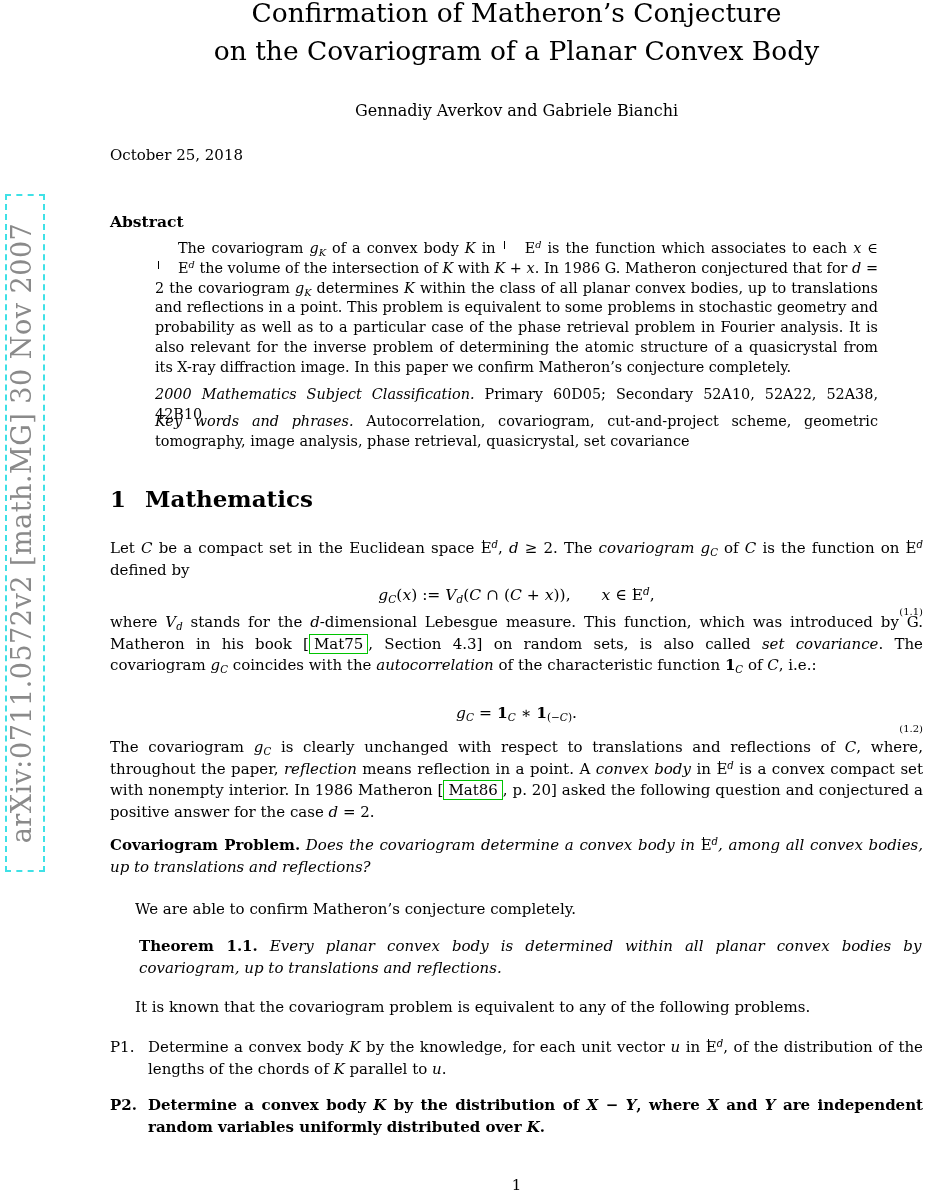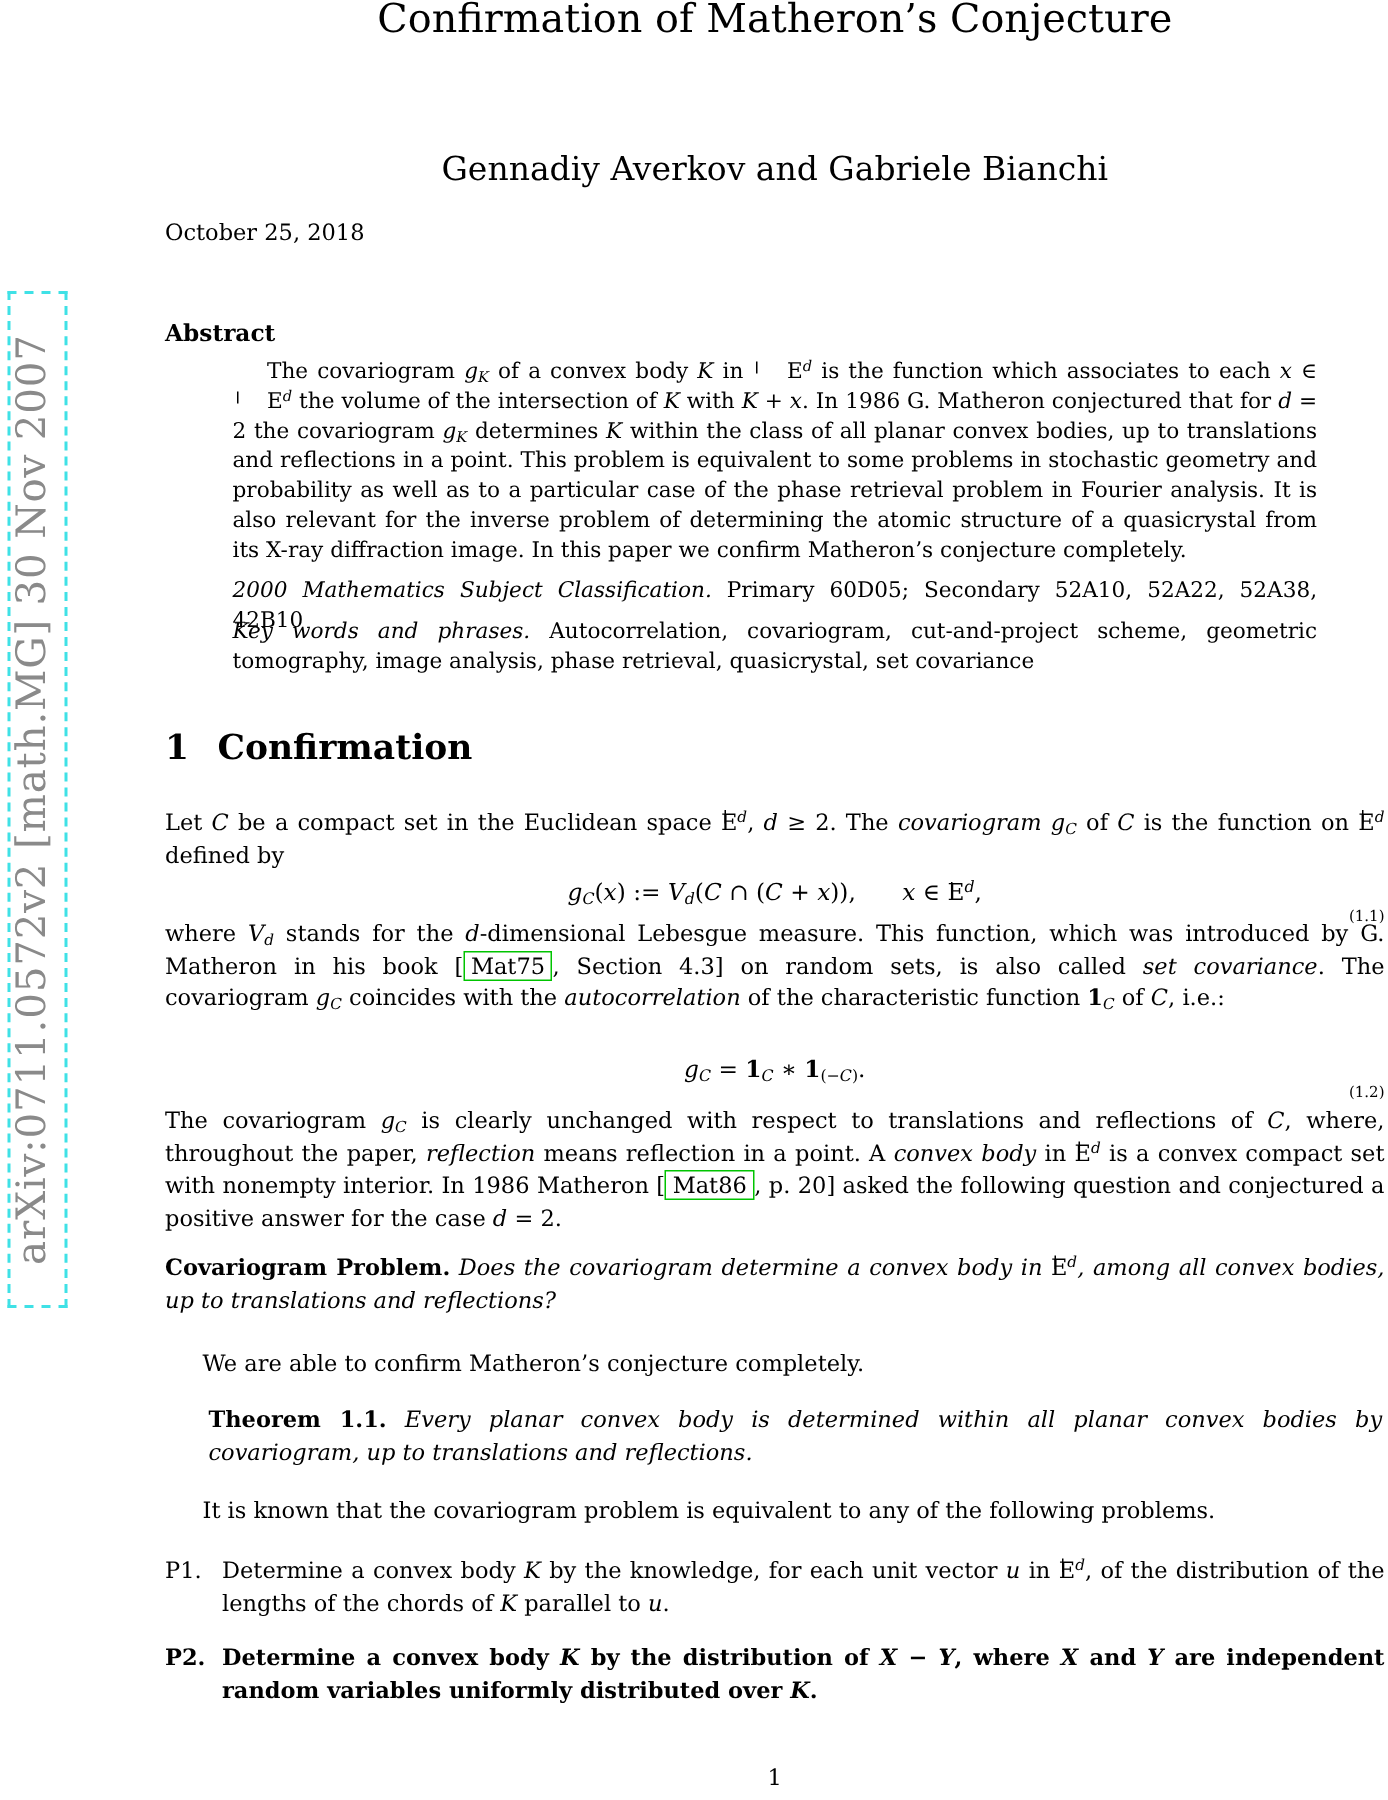--- a/index.html
+++ b/index.html
@@ -18,21 +18,21 @@
   .arxiv-text{
     position:absolute;top:868px;left:6px;width:670px;
     transform:rotate(-90deg);transform-origin:0 0;
     text-align:center;font-size:27px;color:#8a8a8a;letter-spacing:0.5px;
     white-space:nowrap;
   }
 
   
   .title{position:absolute;top:-6px;left:0;width:100%;text-align:center;
     font-size:26.5px;line-height:38px;}
-  .authors{position:absolute;top:101px;left:0;width:100%;text-align:center;font-size:22px;}
+  .authors{position:absolute;top:101px;left:0;width:100%;text-align:center;font-size:16px;}
   .date{position:absolute;top:146px;left:0;width:100%;text-align:left;font-size:15px;}
 
   
   .abs-head{position:absolute;top:212px;left:0;width:100%;text-align:left;
     font-weight:bold;font-size:15.5px;}
   .abs-body{position:absolute;top:239px;left:45px;width:723px;
     font-size:14.4px;line-height:19.8px;text-align:justify;text-indent:23px;}
   .msc{position:absolute;top:385px;left:45px;width:723px;
     font-size:14.4px;line-height:19.8px;text-align:justify;}
   .keywords{position:absolute;top:412px;left:45px;width:723px;
@@ -76,31 +76,32 @@
 </head>
 <body>
 
 <div class="arxiv-box"></div>
 <div class="arxiv-text">arXiv:0711.0572v2  [math.MG]  30 Nov 2007</div>
 
 <div class="page">
 
   <div class="title">
     <div>Confirmation of Matheron’s Conjecture</div>
+    <div>on the Covariogram of a Planar Convex Body</div>
   </div>
   <div class="authors">Gennadiy Averkov and Gabriele Bianchi</div>
   <div class="date">October 25, 2018</div>
 
   <div class="abs-head">Abstract</div>
   <div class="abs-body"><span>The covariogram </span><span class="s-i">g</span><span class="s-i s-sub">K</span><span> of a convex body </span><span class="s-i">K</span><span> in </span><span class="s-bb">E</span><span class="s-i s-sup">d</span><span> is the function which associates to each </span><span class="s-i">x</span><span> ∈ </span><span class="s-bb">E</span><span class="s-i s-sup">d</span><span> the volume of the intersection of </span><span class="s-i">K</span><span> with </span><span class="s-i">K</span><span> + </span><span class="s-i">x</span><span>. In 1986 G. Matheron conjectured that for </span><span class="s-i">d</span><span> = 2 the covariogram </span><span class="s-i">g</span><span class="s-i s-sub">K</span><span> determines </span><span class="s-i">K</span><span> within the class of all planar convex bodies, up to translations and reflections in a point. This problem is equivalent to some problems in stochastic geometry and probability as well as to a particular case of the phase retrieval problem in Fourier analysis. It is also relevant for the inverse problem of determining the atomic structure of a quasicrystal from its X-ray diffraction image. In this paper we confirm Matheron’s conjecture completely.</span></div>
   <div class="msc"><span class="s-i">2000 Mathematics Subject Classification.</span><span> Primary 60D05; Secondary 52A10, 52A22, 52A38, 42B10</span></div>
   <div class="keywords"><span class="s-i">Key words and phrases.</span><span> Autocorrelation, covariogram, cut-and-project scheme, geometric tomography, image analysis, phase retrieval, quasicrystal, set covariance</span></div>
 
   <div class="sec-head">
-    <span class="sec-num">1</span><span>Confirmation</span>
+    <span class="sec-num">1</span><span>Mathematics</span>
   </div>
 
   <div class="para p-intro1"><span>Let </span><span class="s-i">C</span><span> be a compact set in the Euclidean space </span><span class="s-bb">E</span><span class="s-i s-sup">d</span><span>, </span><span class="s-i">d</span><span> ≥ 2. The </span><span class="s-i">covariogram </span><span class="s-i">g</span><span class="s-i s-sub">C</span><span> of </span><span class="s-i">C</span><span> is the function on </span><span class="s-bb">E</span><span class="s-i s-sup">d</span><span> defined by</span></div>
 
   <div class="equation eq11">
     <span><span class="s-i">g</span><span class="s-i s-sub">C</span><span>(</span><span class="s-i">x</span><span>) := </span><span class="s-i">V</span><span class="s-i s-sub">d</span><span>(</span><span class="s-i">C</span><span> ∩ (</span><span class="s-i">C</span><span> + </span><span class="s-i">x</span><span>)),</span><span>  </span><span class="s-i">x</span><span> ∈ </span><span class="s-bb">E</span><span class="s-i s-sup">d</span><span>,</span></span>
     <span class="eq-tag">(1.1)</span>
   </div>
 
   <div class="para p-intro2"><span>where </span><span class="s-i">V</span><span class="s-i s-sub">d</span><span> stands for the </span><span class="s-i">d</span><span>-dimensional Lebesgue measure.  This function, which was introduced by G. Matheron in his book [</span><span class="s-cite">Mat75</span><span>, Section 4.3] on random sets, is also called </span><span class="s-i">set covariance</span><span>.  The covariogram </span><span class="s-i">g</span><span class="s-i s-sub">C</span><span> coincides with the </span><span class="s-i">autocorrelation</span><span> of the characteristic function </span><span class="s-b">1</span><span class="s-i s-sub">C</span><span> of </span><span class="s-i">C</span><span>, i.e.:</span></div>

